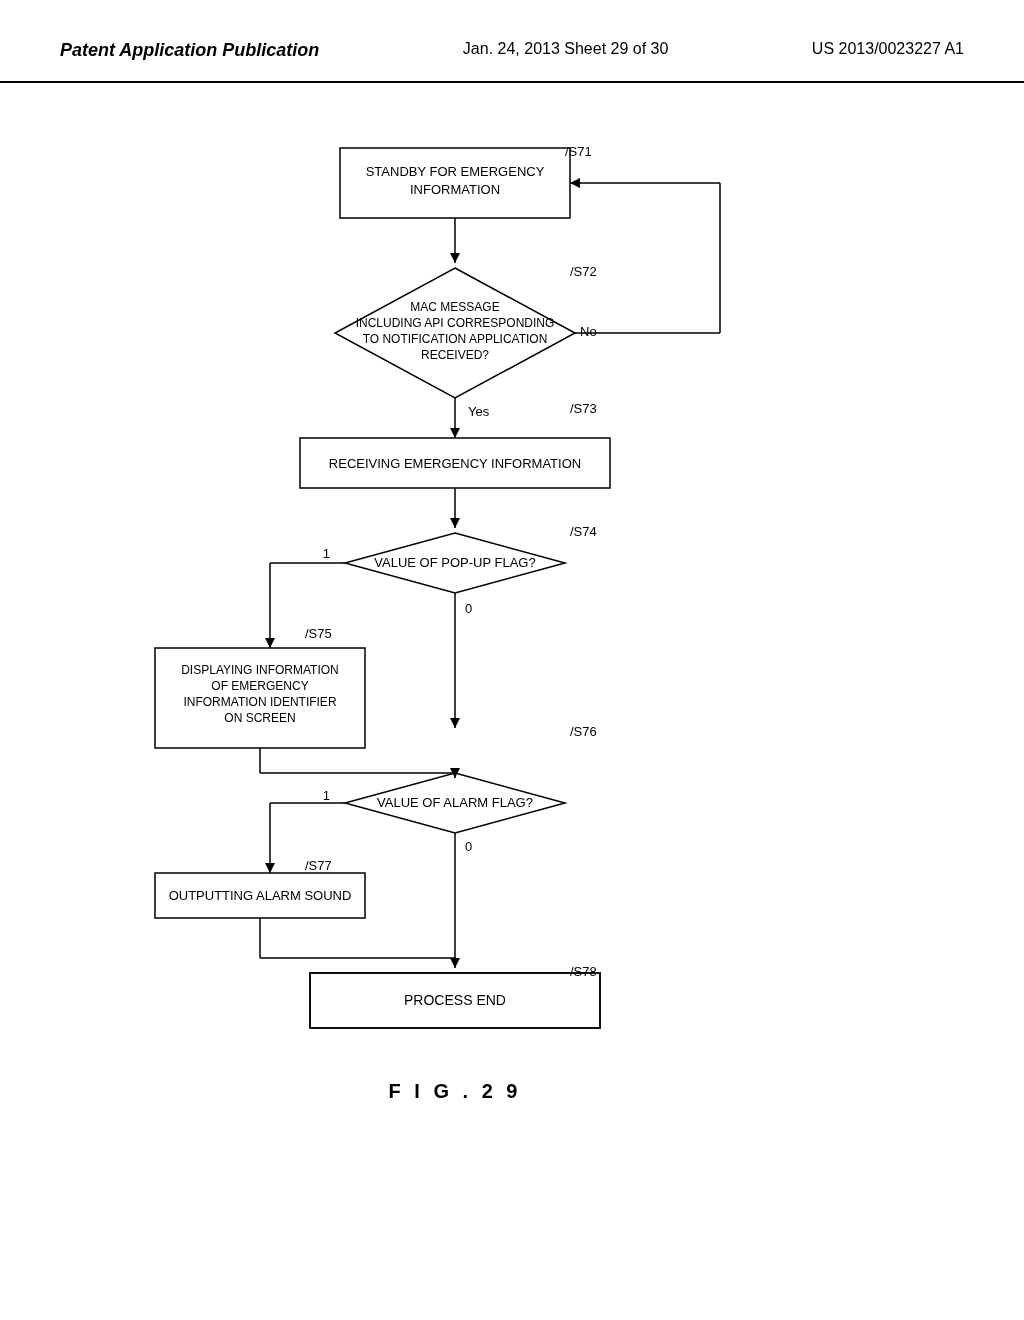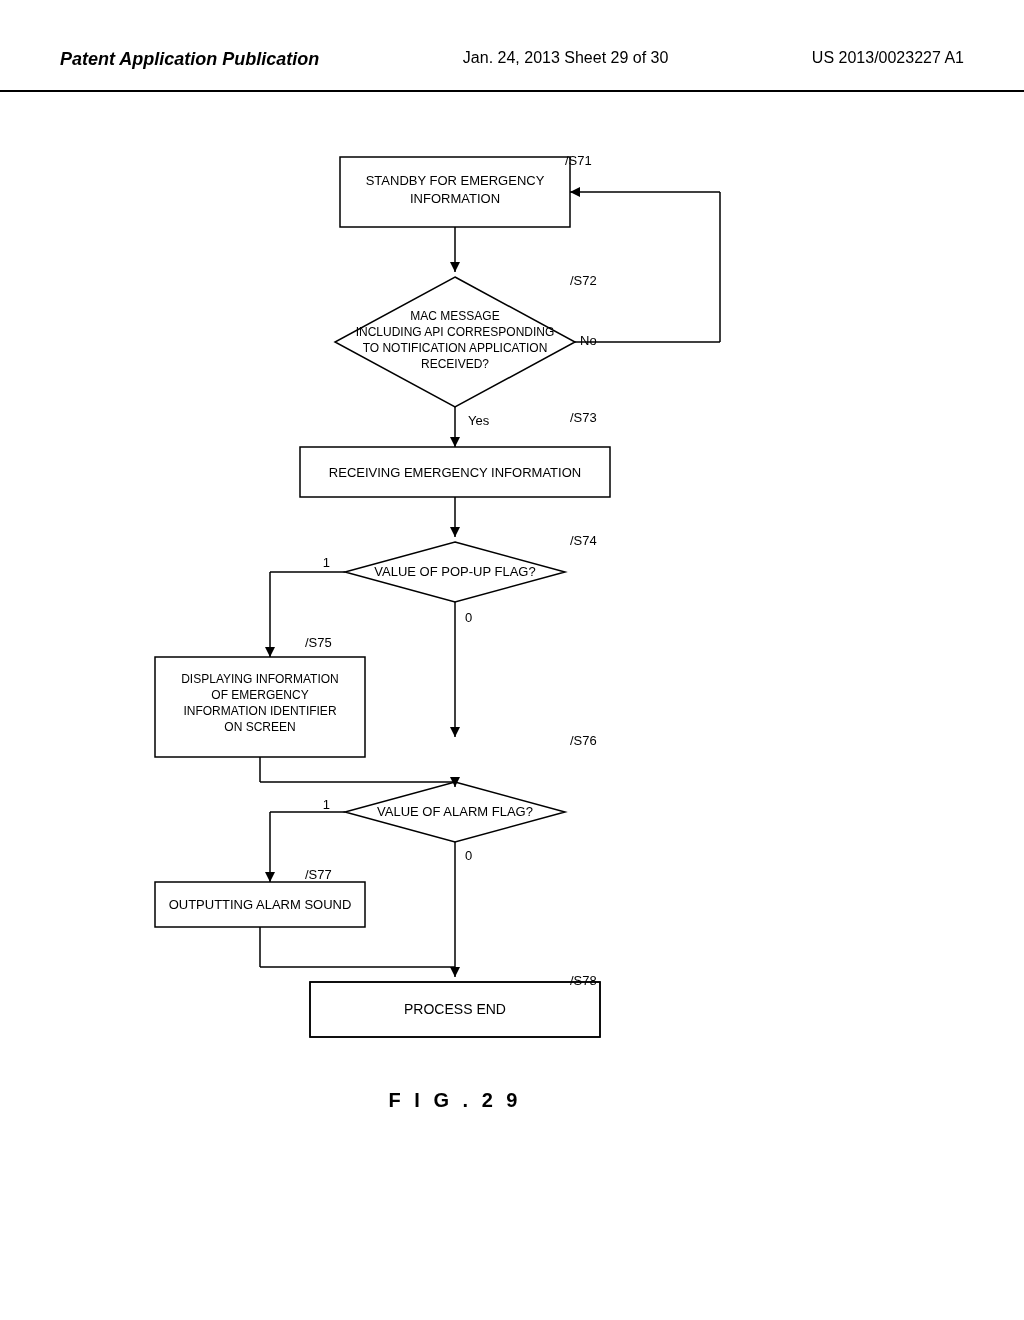--- a/index.html
+++ b/index.html
@@ -20,21 +20,20 @@
     }
 
     
     .header {
       display: flex;
       justify-content: space-between;
       align-items: flex-start;
       padding: 40px 60px 20px 60px;
       border-bottom: 2px solid #000;
       margin-bottom: 10px;
-      margin-top: 9px;
     }
 
     .header-left {
       font-size: 18px;
       font-weight: bold;
       font-style: italic;
     }
 
     .header-center {
       font-size: 16px;

